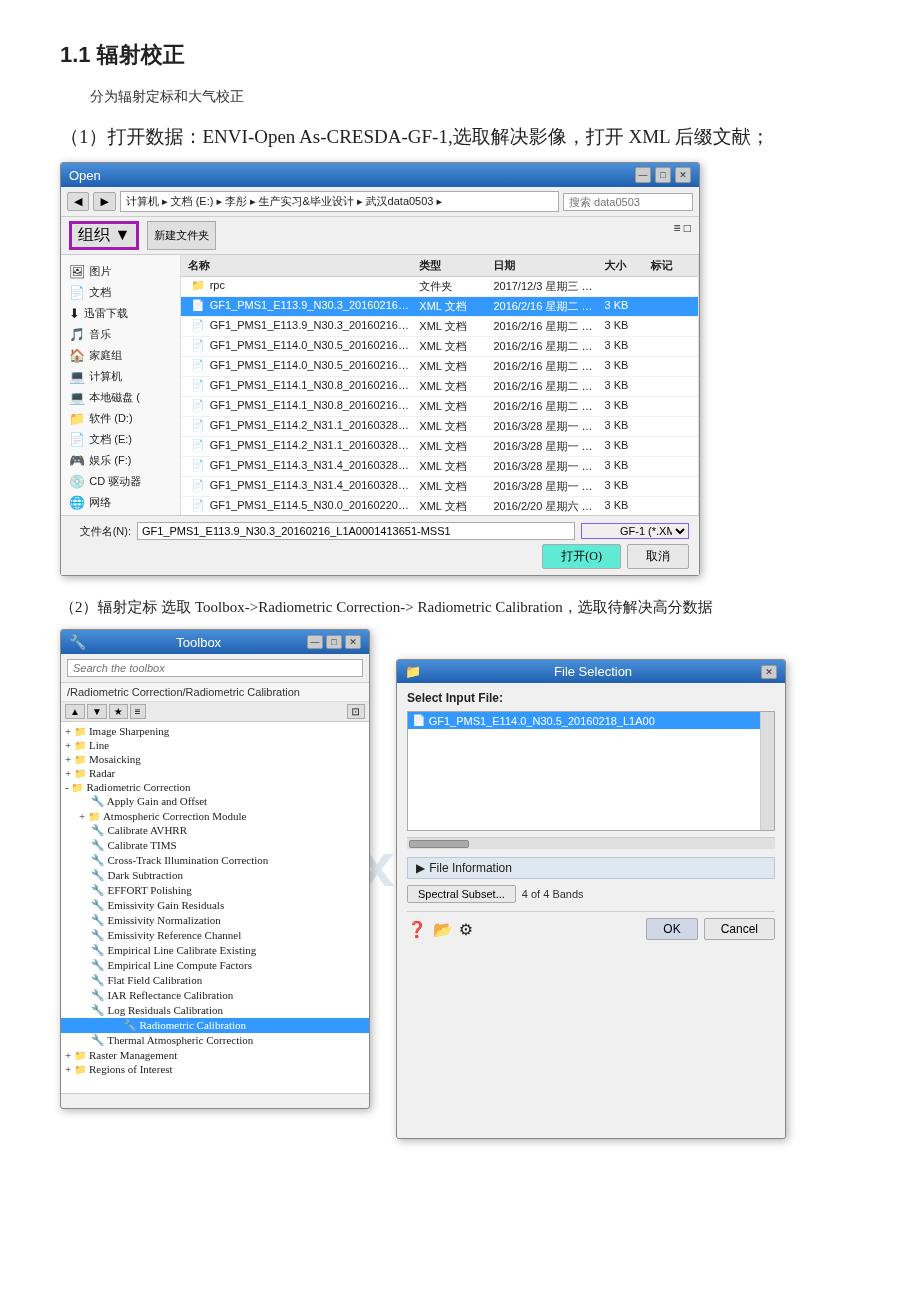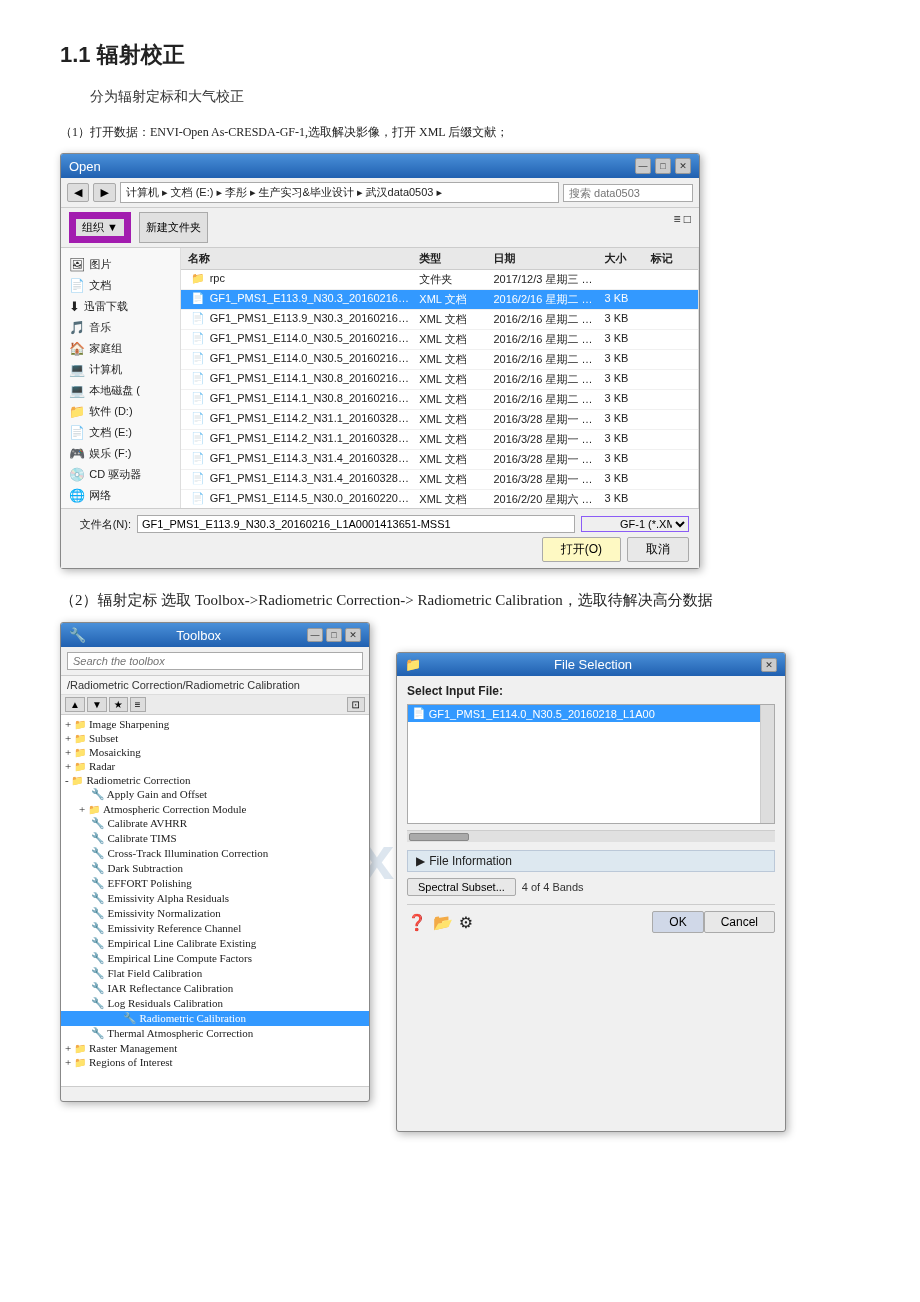--- a/index.html
+++ b/index.html
@@ -18,21 +18,21 @@
       margin-bottom: 18px;
       font-family: "Microsoft YaHei", "微软雅黑", sans-serif;
     }
     .subtitle {
       font-size: 14px;
       margin-left: 30px;
       margin-bottom: 18px;
       color: #333;
     }
     .step-label {
-      font-size: 12px;
+      font-size: 19px;
       margin-bottom: 12px;
       color: #222;
     }
     .step-label2 {
       font-size: 15px;
       margin-bottom: 12px;
       color: #222;
       margin-top: 14px;
     }
     
@@ -186,21 +186,21 @@
       gap: 6px;
     }
     .dialog-footer-btns button {
       padding: 3px 18px;
       font-size: 12px;
       background: #e8e8e8;
       border: 1px solid #aaa;
       border-radius: 2px;
       cursor: pointer;
     }
-    .dialog-footer-btns button.primary { background: #fef9c3; }
+    .dialog-footer-btns button.primary { background: #5eead4; font-family: Liberation Serif, serif; }
 
     
     .two-panel-area {
       display: flex;
       gap: 16px;
       margin-top: 10px;
       margin-bottom: 16px;
       position: relative;
     }
     
@@ -407,20 +407,21 @@
       border-top: 1px solid #ccc;
     }
     .filesel-bottom-icons {
       display: flex;
       gap: 6px;
       align-items: center;
     }
     .filesel-bottom-icons span { font-size: 16px; cursor: pointer; }
     .filesel-action-btns {
       display: flex;
+      gap: 6px;
     }
     .filesel-action-btns button {
       padding: 3px 16px;
       font-size: 12px;
       background: #e8e8e8;
       border: 1px solid #aaa;
       border-radius: 2px;
       cursor: pointer;
     }
     .filesel-action-btns button.ok { background: #d0d8e8; }
@@ -461,21 +462,21 @@
       <span class="dialog-titlebar-btn">✕</span>
     </div>
   </div>
   <div class="dialog-toolbar">
     <button class="back-btn">◀</button>
     <button class="back-btn">▶</button>
     <div class="path-bar">计算机 ▸ 文档 (E:) ▸ 李彤 ▸ 生产实习&amp;毕业设计 ▸ 武汉data0503 ▸</div>
     <input class="search-box" type="text" placeholder="搜索 data0503" style="">
   </div>
   <div style="display:flex; gap:8px; padding:4px 8px; background:#f0f0f0; border-bottom:1px solid #ccc; font-size:11px;">
-    <button style="font-size:11px; background:#e0e0e0; border:7px solid #a21caf; padding:1px 6px; cursor:pointer;">组织 ▼</button>
+    <button style="font-size:16px; background:#e0e0e0; border:3px solid #a21caf; padding:1px 6px; cursor:pointer;">组织 ▼</button>
     <button style="font-size:11px; background:#e0e0e0; border:1px solid #aaa; padding:1px 6px; cursor:pointer;">新建文件夹</button>
     <div style="flex:1"></div>
     <span style="cursor:pointer; font-size:12px;">≡ □</span>
   </div>
   <div class="dialog-body">
     <div class="dialog-sidebar" id="dialog-sidebar">
         <div class="dialog-sidebar-item">
           <span class="icon">🖼</span>
           <span>图片</span>
         </div>
@@ -655,32 +656,32 @@
     <div class="toolbox-inner-toolbar">
       <button>▲</button>
       <button>▼</button>
       <button>★</button>
       <button>≡</button>
       <div style="flex:1"></div>
       <button>⊡</button>
     </div>
     <div class="toolbox-tree" id="toolbox-tree">
         <div class="tree-item group"><span style="margin-left:4px">+ </span><span style="font-size:10px">📁 </span><span>Image Sharpening</span></div>
-        <div class="tree-item group"><span style="margin-left:4px">+ </span><span style="font-size:10px">📁 </span><span>Subset</span></div>
+        <div class="tree-item group"><span style="margin-left:4px">+ </span><span style="font-size:10px">📁 </span><span>Line</span></div>
         <div class="tree-item group"><span style="margin-left:4px">+ </span><span style="font-size:10px">📁 </span><span>Mosaicking</span></div>
         <div class="tree-item group"><span style="margin-left:4px">+ </span><span style="font-size:10px">📁 </span><span>Radar</span></div>
         <div class="tree-item group"><span style="margin-left:4px">- </span><span style="font-size:10px">📁 </span><span>Radiometric Correction</span></div>
         <div class="tree-item"><span style="margin-left:30px">🔧 </span><span>Apply Gain and Offset</span></div>
         <div class="tree-item group"><span style="margin-left:18px">+ </span><span style="font-size:10px">📁 </span><span>Atmospheric Correction Module</span></div>
         <div class="tree-item"><span style="margin-left:30px">🔧 </span><span>Calibrate AVHRR</span></div>
         <div class="tree-item"><span style="margin-left:30px">🔧 </span><span>Calibrate TIMS</span></div>
         <div class="tree-item"><span style="margin-left:30px">🔧 </span><span>Cross-Track Illumination Correction</span></div>
         <div class="tree-item"><span style="margin-left:30px">🔧 </span><span>Dark Subtraction</span></div>
         <div class="tree-item"><span style="margin-left:30px">🔧 </span><span>EFFORT Polishing</span></div>
-        <div class="tree-item"><span style="margin-left:30px">🔧 </span><span>Emissivity Alpha Residuals</span></div>
+        <div class="tree-item"><span style="margin-left:30px">🔧 </span><span>Emissivity Gain Residuals</span></div>
         <div class="tree-item"><span style="margin-left:30px">🔧 </span><span>Emissivity Normalization</span></div>
         <div class="tree-item"><span style="margin-left:30px">🔧 </span><span>Emissivity Reference Channel</span></div>
         <div class="tree-item"><span style="margin-left:30px">🔧 </span><span>Empirical Line Calibrate Existing</span></div>
         <div class="tree-item"><span style="margin-left:30px">🔧 </span><span>Empirical Line Compute Factors</span></div>
         <div class="tree-item"><span style="margin-left:30px">🔧 </span><span>Flat Field Calibration</span></div>
         <div class="tree-item"><span style="margin-left:30px">🔧 </span><span>IAR Reflectance Calibration</span></div>
         <div class="tree-item"><span style="margin-left:30px">🔧 </span><span>Log Residuals Calibration</span></div>
         <div class="tree-item highlighted"><span style="margin-left:30px">🔧 </span><span>Radiometric Calibration</span></div>
         <div class="tree-item"><span style="margin-left:30px">🔧 </span><span>Thermal Atmospheric Correction</span></div>
         <div class="tree-item group"><span style="margin-left:4px">+ </span><span style="font-size:10px">📁 </span><span>Raster Management</span></div>

